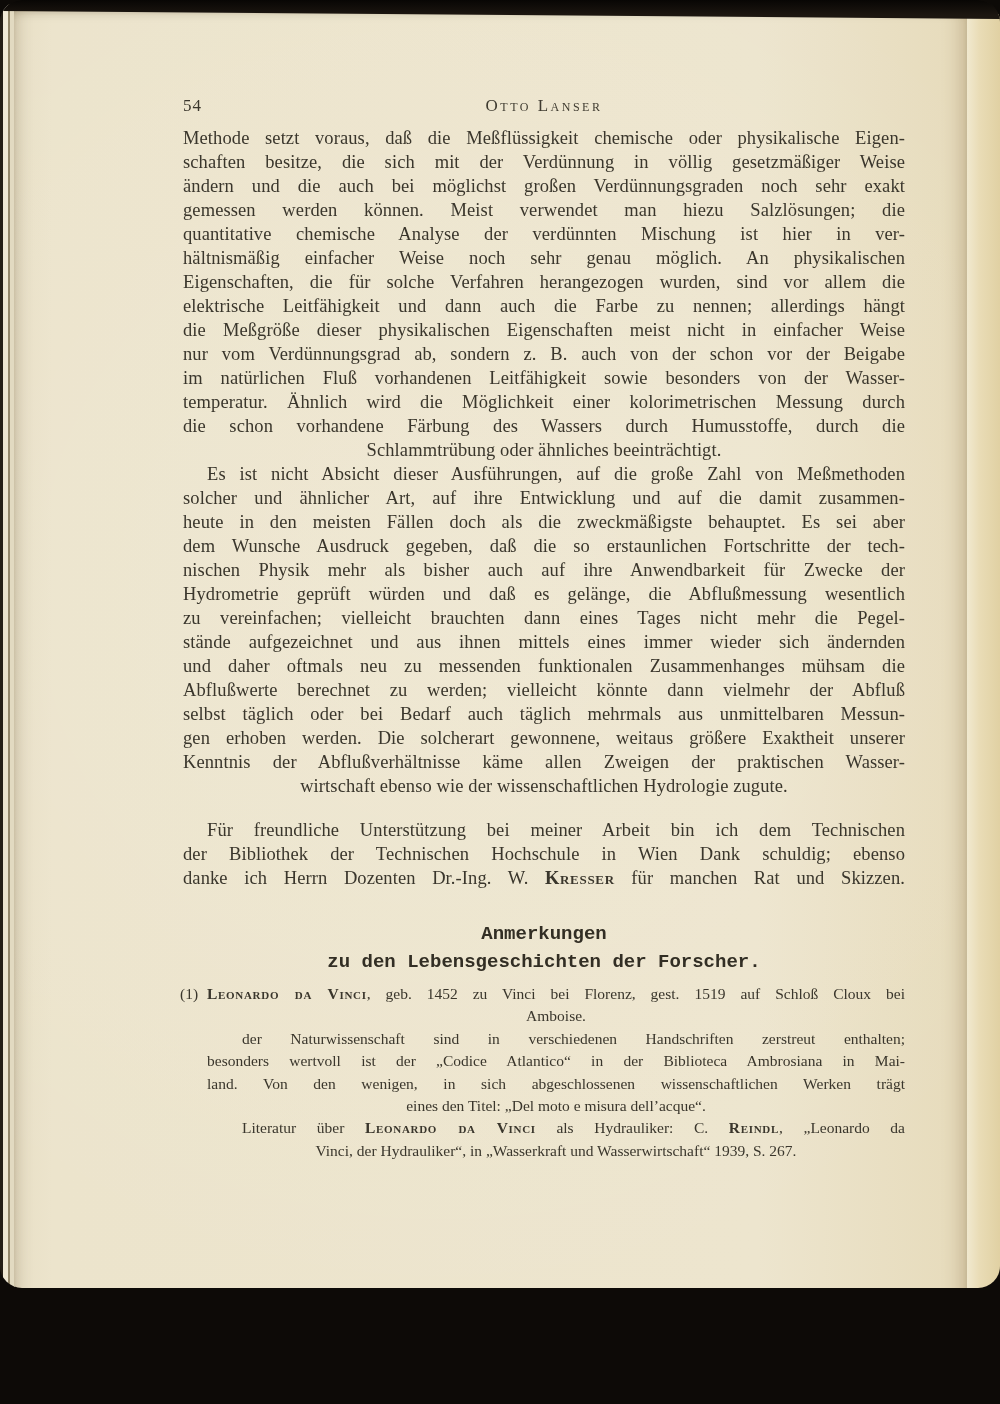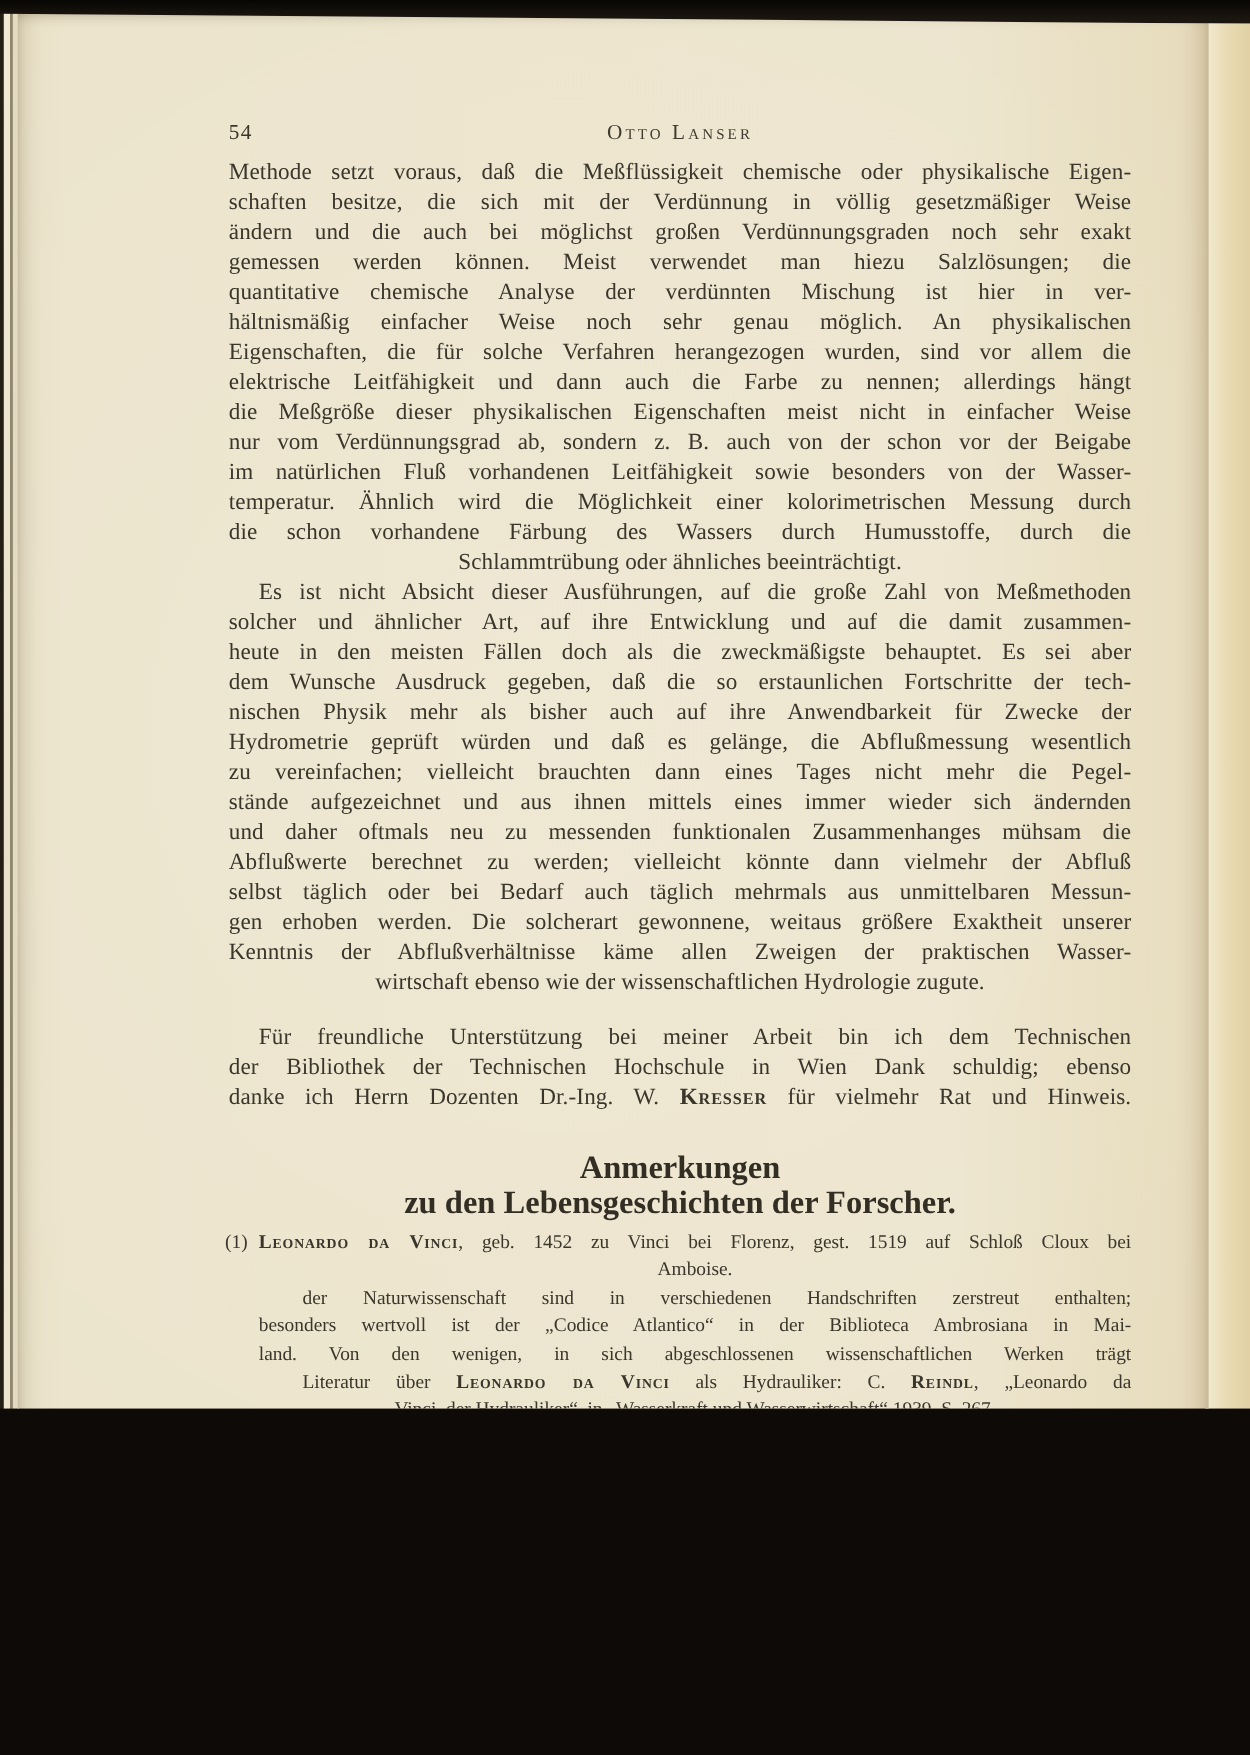--- a/index.html
+++ b/index.html
@@ -3,23 +3,24 @@
 <meta charset="utf-8">
 <style>
   html, body { margin: 0; padding: 0; }
   body {
     background: #0d0a07;
     font-family: "Liberation Serif", "DejaVu Serif", serif;
   }
   .scan {
     position: relative;
     width: 1000px;
-    height: 1127px;
+    height: 1288px;
     background: #15110c;
     overflow: hidden;
+    border-radius: 22px;
   }
   
   .band-top {
     position: absolute; left: 0; top: 0; width: 1000px; height: 19px;
     background: linear-gradient(180deg, #080604 0%, #1c1610 80%);
     clip-path: polygon(0 0, 100% 0, 100% 100%, 0 58%);
     z-index: 6;
   }
   .band-bottom {
     position: absolute; left: 0; top: 1390px; width: 1000px; height: 14px;
@@ -69,21 +70,21 @@
     font-variant: small-caps; font-size: 17px; letter-spacing: 2.5px; color: #3f3b30;
   }
   .flow { position: absolute; left: 0; top: 117px; width: 100%; }
   .bodytext { font-size: 18.5px; line-height: 24px; letter-spacing: 0.1px; }
   .bodytext .para.indent .line:first-child { text-indent: 24px; }
   .bodytext .para.spaced { margin-top: 20px; }
   .line { text-align: justify; text-align-last: justify; white-space: normal; }
   .line.lastline { text-align: center; text-align-last: auto; }
   .sc { font-variant: small-caps; letter-spacing: 0.7px; font-weight: bold; }
   .notes-heading { margin-top: 30px; text-align: center; font-weight: bold; color: #322e24; }
-  .notes-heading .h1, .notes-heading .h2 { font-size: 26px; line-height: 28px; }
+  .notes-heading .h1, .notes-heading .h2 { font-size: 19px; line-height: 28px; font-family: Liberation Mono, monospace; }
   .footnote { position: relative; margin-top: 7px; font-size: 15.5px; line-height: 22.4px; padding-left: 24px; }
   .fn-marker { position: absolute; left: -3px; top: 0; }
   .footnote .para.indent .line:first-child { text-indent: 35px; }
 </style>
 </head>
 <body>
 
 <div class="scan">
   <div class="band-top"></div>
   <div class="edge-left-a"></div>
@@ -130,40 +131,41 @@
               <div class="line">und daher oftmals neu zu messenden funktionalen Zusammenhanges mühsam die</div>
               <div class="line">Abflußwerte berechnet zu werden; vielleicht könnte dann vielmehr der Abfluß</div>
               <div class="line">selbst täglich oder bei Bedarf auch täglich mehrmals aus unmittelbaren Messun-</div>
               <div class="line">gen erhoben werden. Die solcherart gewonnene, weitaus größere Exaktheit unserer</div>
               <div class="line">Kenntnis der Abflußverhältnisse käme allen Zweigen der praktischen Wasser-</div>
               <div class="line lastline">wirtschaft ebenso wie der wissenschaftlichen Hydrologie zugute.</div>
             </div>
             <div class="para indent spaced">
               <div class="line">Für freundliche Unterstützung bei meiner Arbeit bin ich dem Technischen</div>
               <div class="line">der Bibliothek der Technischen Hochschule in Wien Dank schuldig; ebenso</div>
-              <div class="line"><span>danke ich Herrn Dozenten Dr.-Ing. W. </span><span class="sc">Kresser</span><span> für vielmehr Rat und Hinweis.</span></div>
+              <div class="line"><span>danke ich Herrn Dozenten Dr.-Ing. W. </span><span class="sc">Kresser</span><span> für manchen Rat und Skizzen.</span></div>
             </div>
           </div>
 
         <div class="notes-heading">
           <div class="h1">Anmerkungen</div>
           <div class="h2">zu den Lebensgeschichten der Forscher.</div>
         </div>
 
         <div class="footnote">
           <span class="fn-marker">(1)</span>
           <div>
               <div class="para">
                 <div class="line"><span class="sc">Leonardo da Vinci</span><span>, geb. 1452 zu Vinci bei Florenz, gest. 1519 auf Schloß Cloux bei</span></div>
                 <div class="line lastline">Amboise.</div>
               </div>
               <div class="para indent">
                 <div class="line">der Naturwissenschaft sind in verschiedenen Handschriften zerstreut enthalten;</div>
                 <div class="line">besonders wertvoll ist der „Codice Atlantico“ in der Biblioteca Ambrosiana in Mai-</div>
                 <div class="line">land. Von den wenigen, in sich abgeschlossenen wissenschaftlichen Werken trägt</div>
+                <div class="line lastline">eines den Titel: „Del moto e misura dell’acque“.</div>
               </div>
               <div class="para indent">
                 <div class="line"><span>Literatur über </span><span class="sc">Leonardo da Vinci</span><span> als Hydrauliker: C. </span><span class="sc">Reindl</span><span>, „Leonardo da</span></div>
                 <div class="line lastline">Vinci, der Hydrauliker“, in „Wasserkraft und Wasserwirtschaft“ 1939, S. 267.</div>
               </div>
             </div>
         </div>
       </div>
 
     </div>

